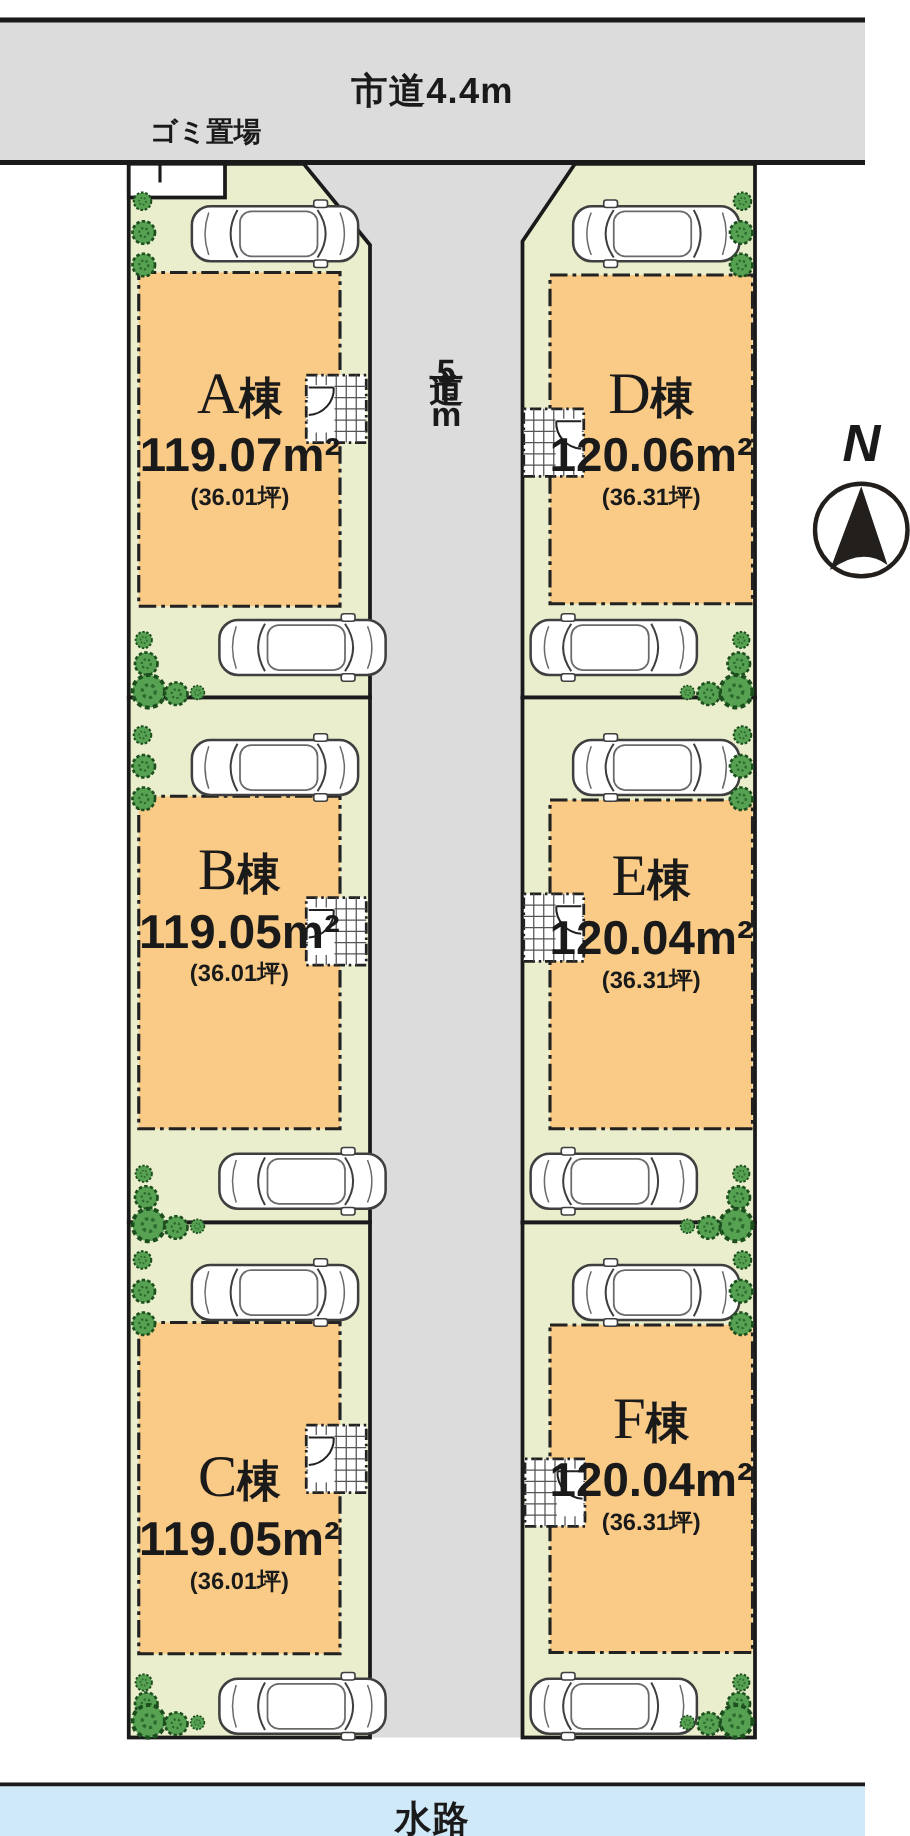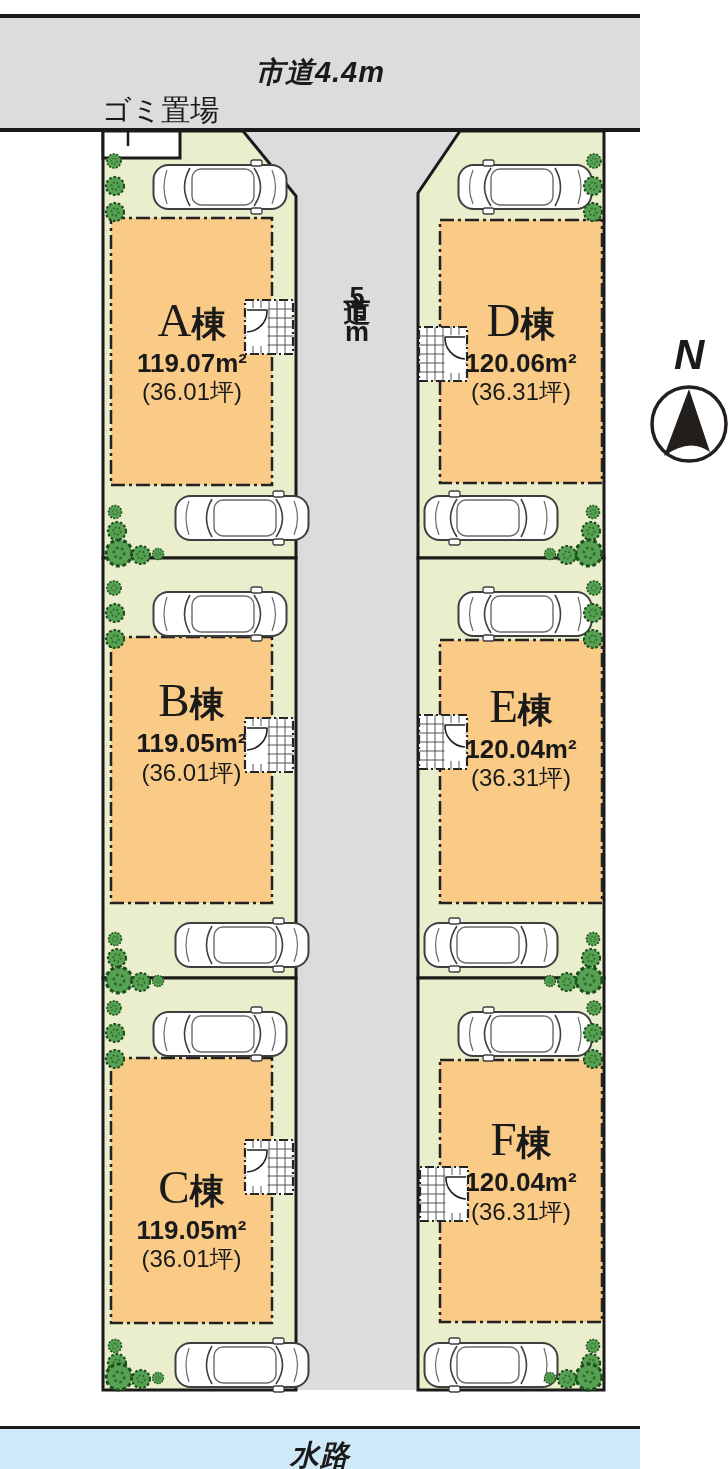--- a/index.html
+++ b/index.html
@@ -1,36 +1,36 @@
 <!DOCTYPE html>
 <html><head>
 <meta charset="utf-8">
 <style>
   html,body{margin:0;padding:0;background:#fff;}
   .page{position:relative;width:728px;height:1469px;background:#ffffff;overflow:hidden;
         font-family:"Liberation Sans",sans-serif;color:#1a1a1a;}
   .plan-svg{position:absolute;left:0;top:0;display:block;}
-  .band{position:absolute;left:0;width:640px;display:flex;align-items:center;justify-content:center;
-        box-sizing:border-box;font-style:italic;}
+  .band{position:absolute;left:0;width:692px;display:flex;align-items:center;justify-content:center;
+        box-sizing:border-box;}
   .road-top{top:14px;height:118px;background:#dcdcdc;
         border-top:4px solid #1a1a1a;border-bottom:4px solid #1a1a1a;}
   .water{top:1426px;height:60px;background:#cfe9f8;
         border-top:3px solid #1a1a1a;border-bottom:4px solid #1a1a1a;}
   .band-label{font-size:29px;font-weight:bold;letter-spacing:1px;}
-  .garbage-label{position:absolute;left:102px;top:91px;font-size:29px;font-weight:normal;white-space:nowrap;}
+  .garbage-label{position:absolute;left:120px;top:91px;font-size:22px;font-weight:bold;white-space:nowrap;}
   .vroad-label{position:absolute;left:339px;top:272px;writing-mode:vertical-rl;text-orientation:upright;
         font-size:27px;font-weight:bold;letter-spacing:5px;}
   .n-label{position:absolute;left:674px;top:334px;font-size:42px;font-weight:bold;font-style:italic;line-height:1;}
   .lot-label{position:absolute;display:flex;flex-direction:column;align-items:center;justify-content:center;
         box-sizing:border-box;text-align:center;pointer-events:none;}
   .lot-name{line-height:1;white-space:nowrap;}
   .lot-letter{font-family:"Liberation Serif",serif;font-size:47px;}
   .lot-suffix{font-size:35px;font-weight:bold;}
-  .lot-area{font-size:26px;font-weight:bold;line-height:1.18;margin-top:4px;white-space:nowrap;}
-  .lot-tsubo{font-size:24px;font-weight:normal;line-height:1.18;white-space:nowrap;}
+  .lot-area{font-size:38px;font-weight:bold;line-height:1.18;margin-top:4px;white-space:nowrap;}
+  .lot-tsubo{font-size:19px;font-weight:bold;line-height:1.18;white-space:nowrap;}
 </style>
 </head>
 <body>
 
 <div class="page">
 
   <svg class="plan-svg" width="728" height="1469" viewBox="0 0 728 1469">
     <defs>
       <g id="car">
         <rect x="1.5" y="3" width="133" height="44" rx="15" fill="#ffffff" stroke="#3f3f3f" stroke-width="2"></rect>

